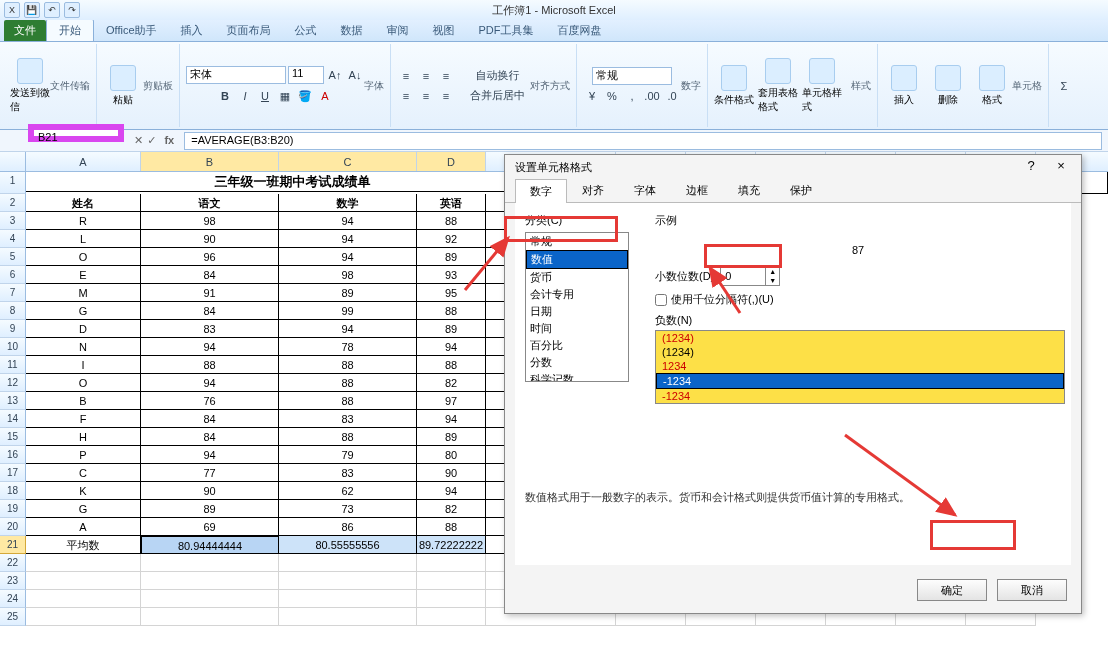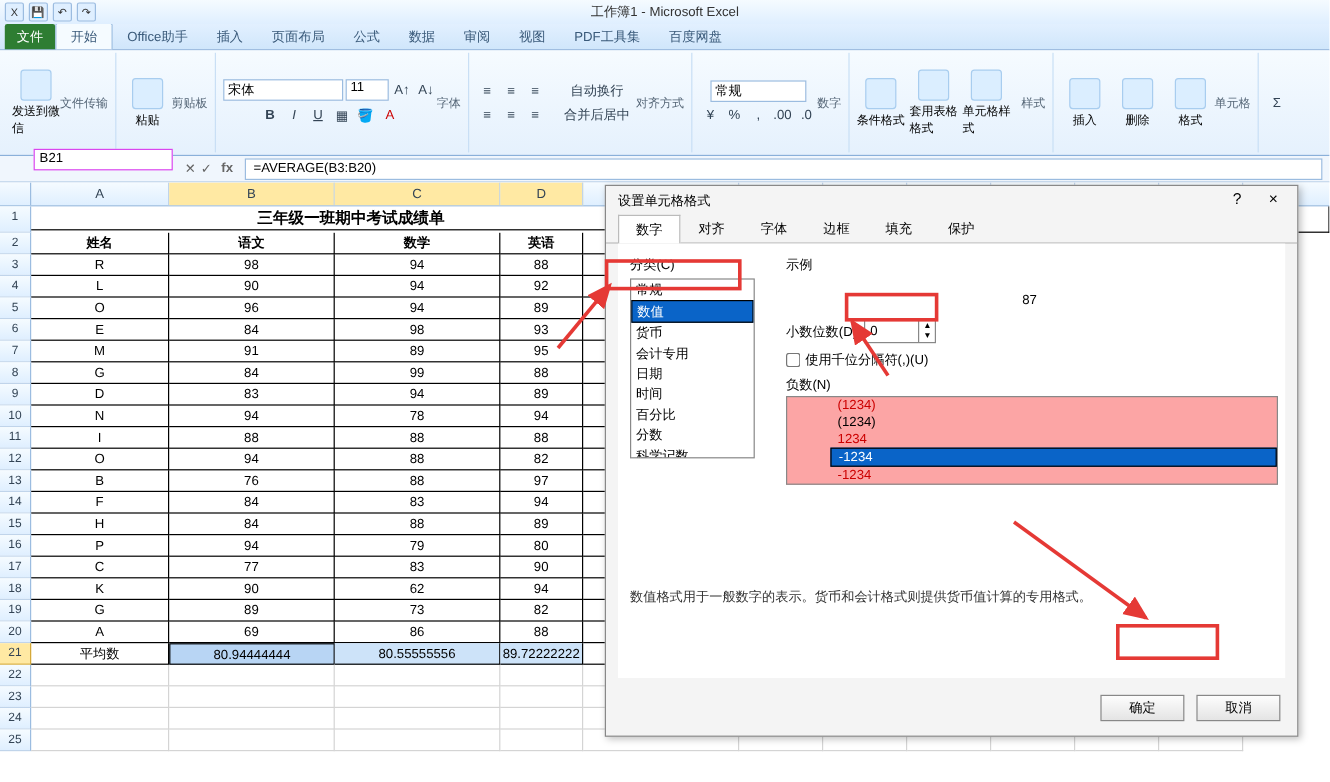--- a/index.html
+++ b/index.html
@@ -27,21 +27,21 @@
 .font-row { display: flex; gap: 2px; align-items: center; }
 .font-select { width: 100px; height: 18px; border: 1px solid #9bbce0; background: #fff; font-size: 11px; padding: 0 3px; }
 .size-select { width: 36px; height: 18px; border: 1px solid #9bbce0; background: #fff; font-size: 11px; padding: 0 3px; }
 .mini-btn { width: 18px; height: 18px; border: 1px solid transparent; display: flex; align-items: center; justify-content: center; font-size: 11px; color: #345; }
 .align-grid { display: grid; grid-template-columns: repeat(3, 18px); grid-auto-rows: 18px; gap: 2px; }
 .num-ctrls { display: flex; flex-direction: column; gap: 2px; }
 .num-select { width: 80px; height: 18px; border: 1px solid #9bbce0; background: #fff; font-size: 11px; padding: 0 3px; }
 
 
 .namerow { height: 22px; display: flex; align-items: center; border-bottom: 1px solid #c0d4ea; background: #f0f6fd; }
-.namebox { width: 116px; height: 18px; margin: 0 4px 16px 28px; border: 1px solid #d946ef; background: #fff; font-size: 11px; padding: 1px 4px; }
+.namebox { width: 96px; height: 18px; margin: 0 4px 16px 28px; border: 6px solid #d946ef; background: #fff; font-size: 11px; padding: 1px 4px; }
 .fx-btns { display: flex; gap: 4px; padding: 0 6px; color: #666; font-size: 11px; }
 .fx-label { font-weight: bold; padding: 0 4px; }
 .formula-bar { flex: 1; height: 18px; border: 1px solid #9bbce0; background: #fff; font-size: 11px; padding: 1px 6px; margin-right: 6px; }
 
 
 .sheet { position: relative; height: 498px; overflow: hidden; }
 .colheads { display: flex; height: 20px; background: linear-gradient(#f5fbff,#dfefff); border-bottom: 1px solid #9bbce0; }
 .corner { width: 26px; border-right: 1px solid #9bbce0; }
 .colhead { border-right: 1px solid #c0d4ea; text-align: center; line-height: 20px; font-size: 11px; color: #345; }
 .cA{width:115px}.cB{width:138px}.cC{width:138px}.cD{width:69px}.cE{width:130px}.cF{width:70px}.cG{width:70px}.cH{width:70px}.cI{width:70px}.cJ{width:70px}.cK{width:70px}
@@ -72,21 +72,21 @@
 .right-pane { position: absolute; left: 140px; top: 10px; right: 10px; }
 .preview-lbl { font-size: 11px; }
 .preview-val { font-size: 11px; margin: 16px 0 10px; text-align: center; }
 .dec-row { display: flex; align-items: center; gap: 6px; font-size: 11px; margin-bottom: 6px; }
 .spinner { width: 60px; height: 20px; border: 1px solid #888; background: #fff; display: flex; align-items: center; padding: 0 16px 0 4px; position: relative; }
 .spinner .arrows { position: absolute; right: 0; top: 0; width: 14px; height: 100%; border-left: 1px solid #888; display: flex; flex-direction: column; }
 .spinner .arrows span { flex: 1; font-size: 7px; text-align: center; line-height: 9px; }
 .chk { display: flex; align-items: center; gap: 4px; font-size: 11px; margin-bottom: 6px; }
 .chk input { width: 12px; height: 12px; }
 .neg-label { font-size: 11px; margin-top: 4px; }
-.neg-list { width: 410px; height: 74px; border: 1px solid #888; background: #fca5a5; margin-top: 2px; font-size: 11px; padding-left: 36px; }
+.neg-list { width: 410px; height: 74px; border: 1px solid #888; background: #fde047; margin-top: 2px; font-size: 11px; }
 .neg-item { padding: 1px 6px; }
 .neg-item.red { color: #c00; }
 .neg-item.sel { background: #0a64c8; color: #fff; }
 .desc-text { position: absolute; left: 10px; bottom: 60px; font-size: 11px; color: #333; }
 .dlg-btns { position: absolute; right: 14px; bottom: 12px; display: flex; gap: 10px; }
 .dlg-btn { width: 70px; height: 22px; background: linear-gradient(#fdfdfd,#e4e4e4); border: 1px solid #888; font-size: 11px; text-align: center; line-height: 20px; }
 
 
 .redbox { position: absolute; border: 3px solid #e53935; pointer-events: none; }
 .rb1 { left: 504px; top: 216px; width: 114px; height: 26px; }

